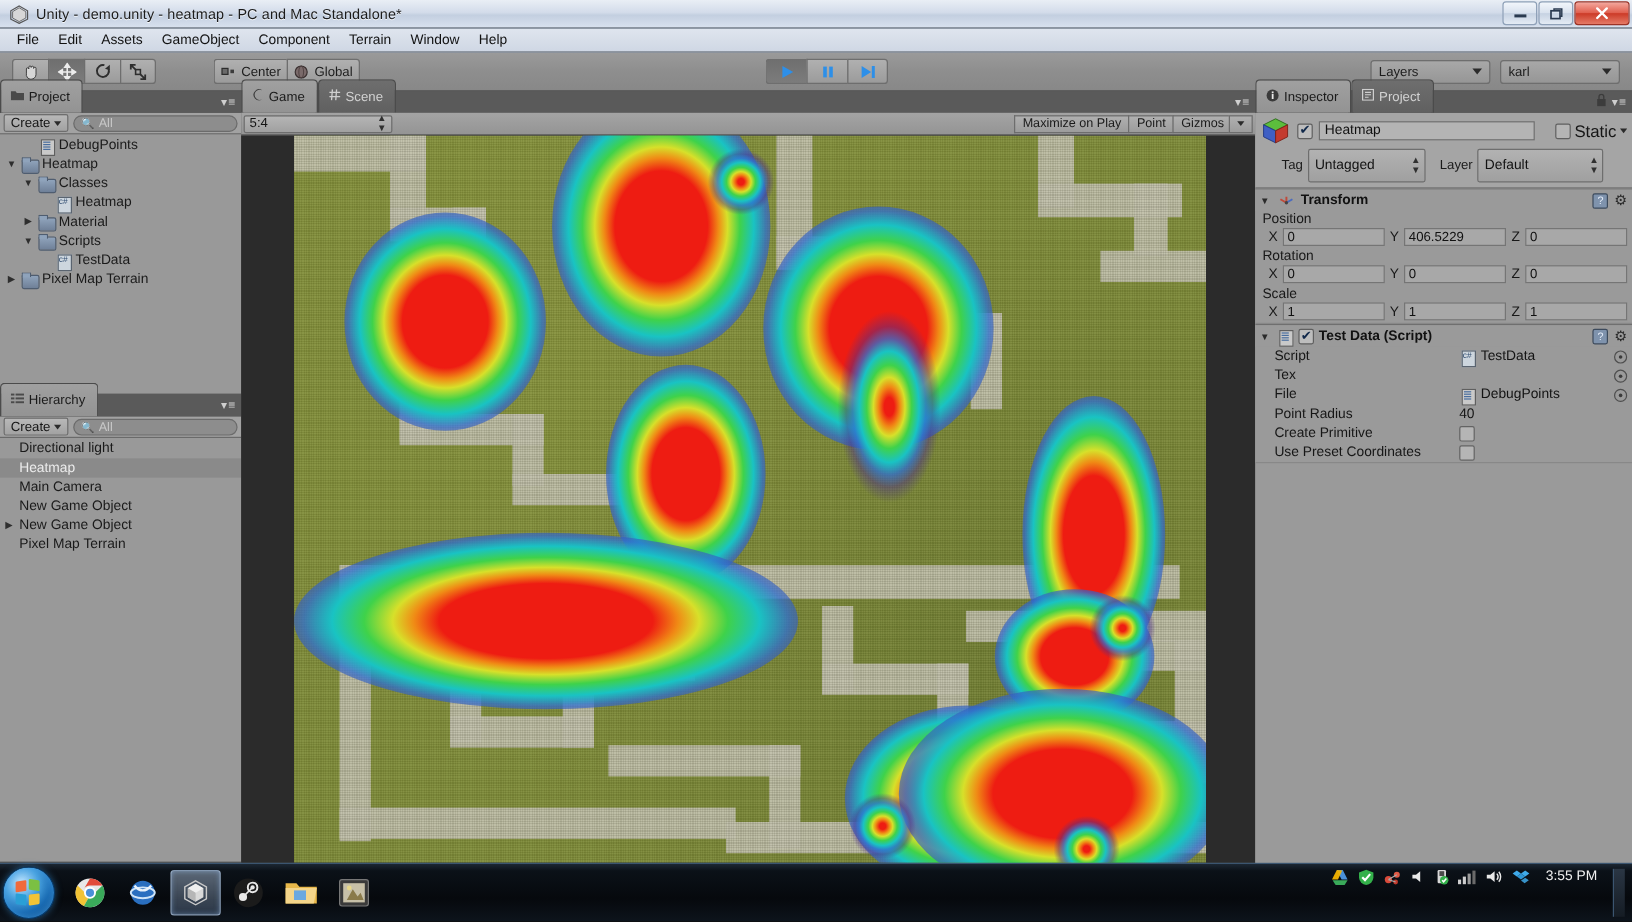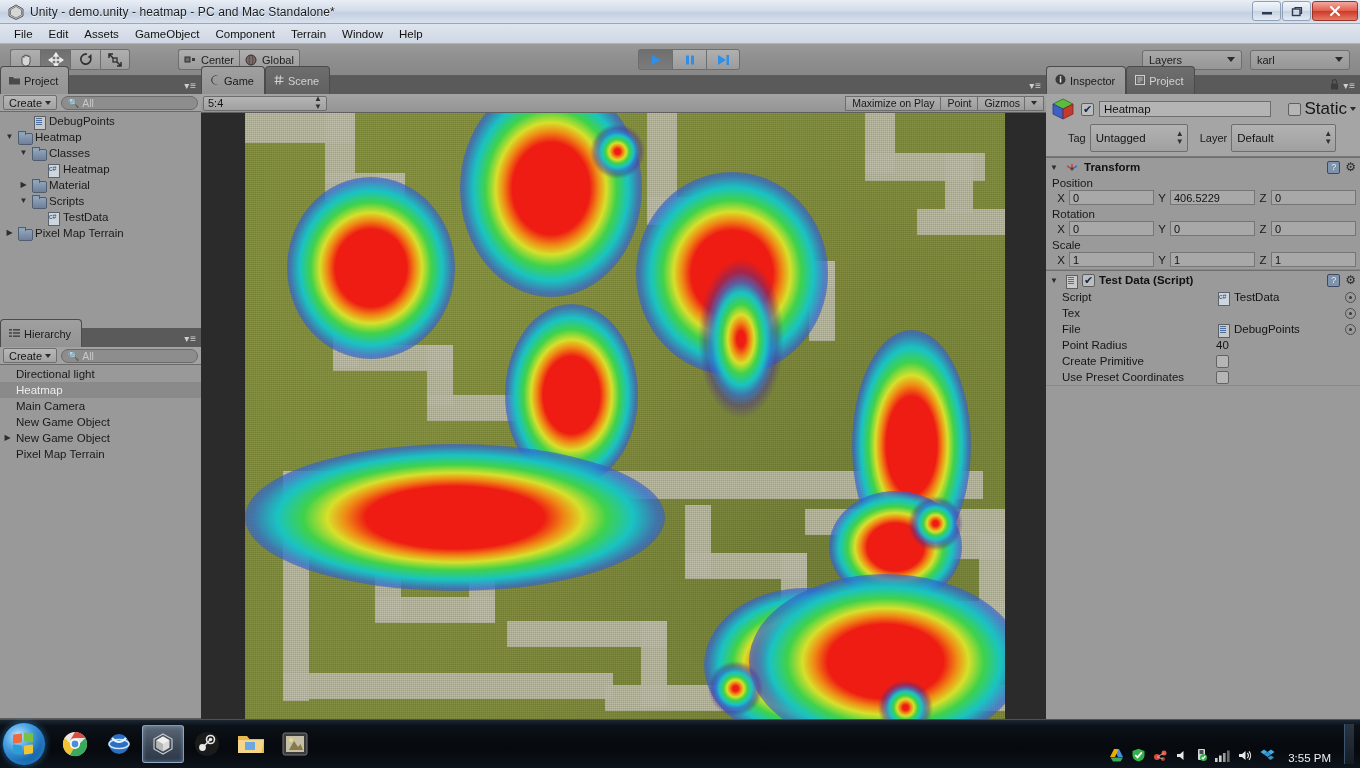--- a/index.html
+++ b/index.html
@@ -233,21 +233,21 @@
   }
   .chk {
     width: 13px; height: 13px; background: #bdbdbd; border: 1px solid #5f5f5f;
     border-radius: 2px; display: flex; align-items: center; justify-content: center;
     color: #10284a; font-size: 11px; line-height: 1; flex: 0 0 13px;
   }
   .name-field {
     flex: 1; height: 16px; background: #b4b4b4; border: 1px solid #6e6e6e;
     color: #111; font-size: 11.5px; display: flex; align-items: center; padding: 0 4px;
   }
-  .static-box { display: flex; align-items: center; gap: 3px; color: #161616; font-size: 17px; padding-left: 12px; }
+  .static-box { display: flex; align-items: center; gap: 3px; color: #161616; font-size: 14px; padding-left: 12px; }
   .insp-row2 { display: flex; align-items: center; gap: 4px; margin-top: 3px; padding-left: 18px; }
   .lbl { color: #1a1a1a; font-size: 11px; }
   .popup {
     height: 28px; background: linear-gradient(to bottom,#b2b2b2,#a0a0a0);
     border: 1px solid #6e6e6e; border-radius: 2px;
     display: flex; align-items: center; justify-content: space-between;
     padding: 0 3px 0 5px; color: #121212; font-size: 11.5px;
   }
   .updown { font-size: 8px; line-height: 8px; color: #303030; text-align: center; }
 
@@ -316,21 +316,21 @@
     width: 42px; height: 38px; border-radius: 3px;
     display: flex; align-items: center; justify-content: center;
     border: 1px solid transparent;
   }
   .tb-app.active {
     background: linear-gradient(to bottom, rgba(190,210,235,.45), rgba(120,150,190,.3));
     border: 1px solid rgba(190,215,245,.6);
     box-shadow: 0 0 4px rgba(150,190,240,.5) inset;
   }
   .tray {
-    margin-left: auto; display: flex; align-items: flex-end; gap: 7px; padding-right: 6px;
+    margin-left: auto; display: flex; align-items: flex-start; gap: 7px; padding-right: 6px;
   }
   .tray-clock { color: #f0f0f0; font-size: 11.5px; margin: 0 6px; }
   .tray-end { width: 10px; height: 40px; background: linear-gradient(to bottom,#2a3644,#151c24); border-left: 1px solid #3b5570; }
 </style>
 </head>
 <body>
 
 <div id="app">
 
   <div class="titlebar">

